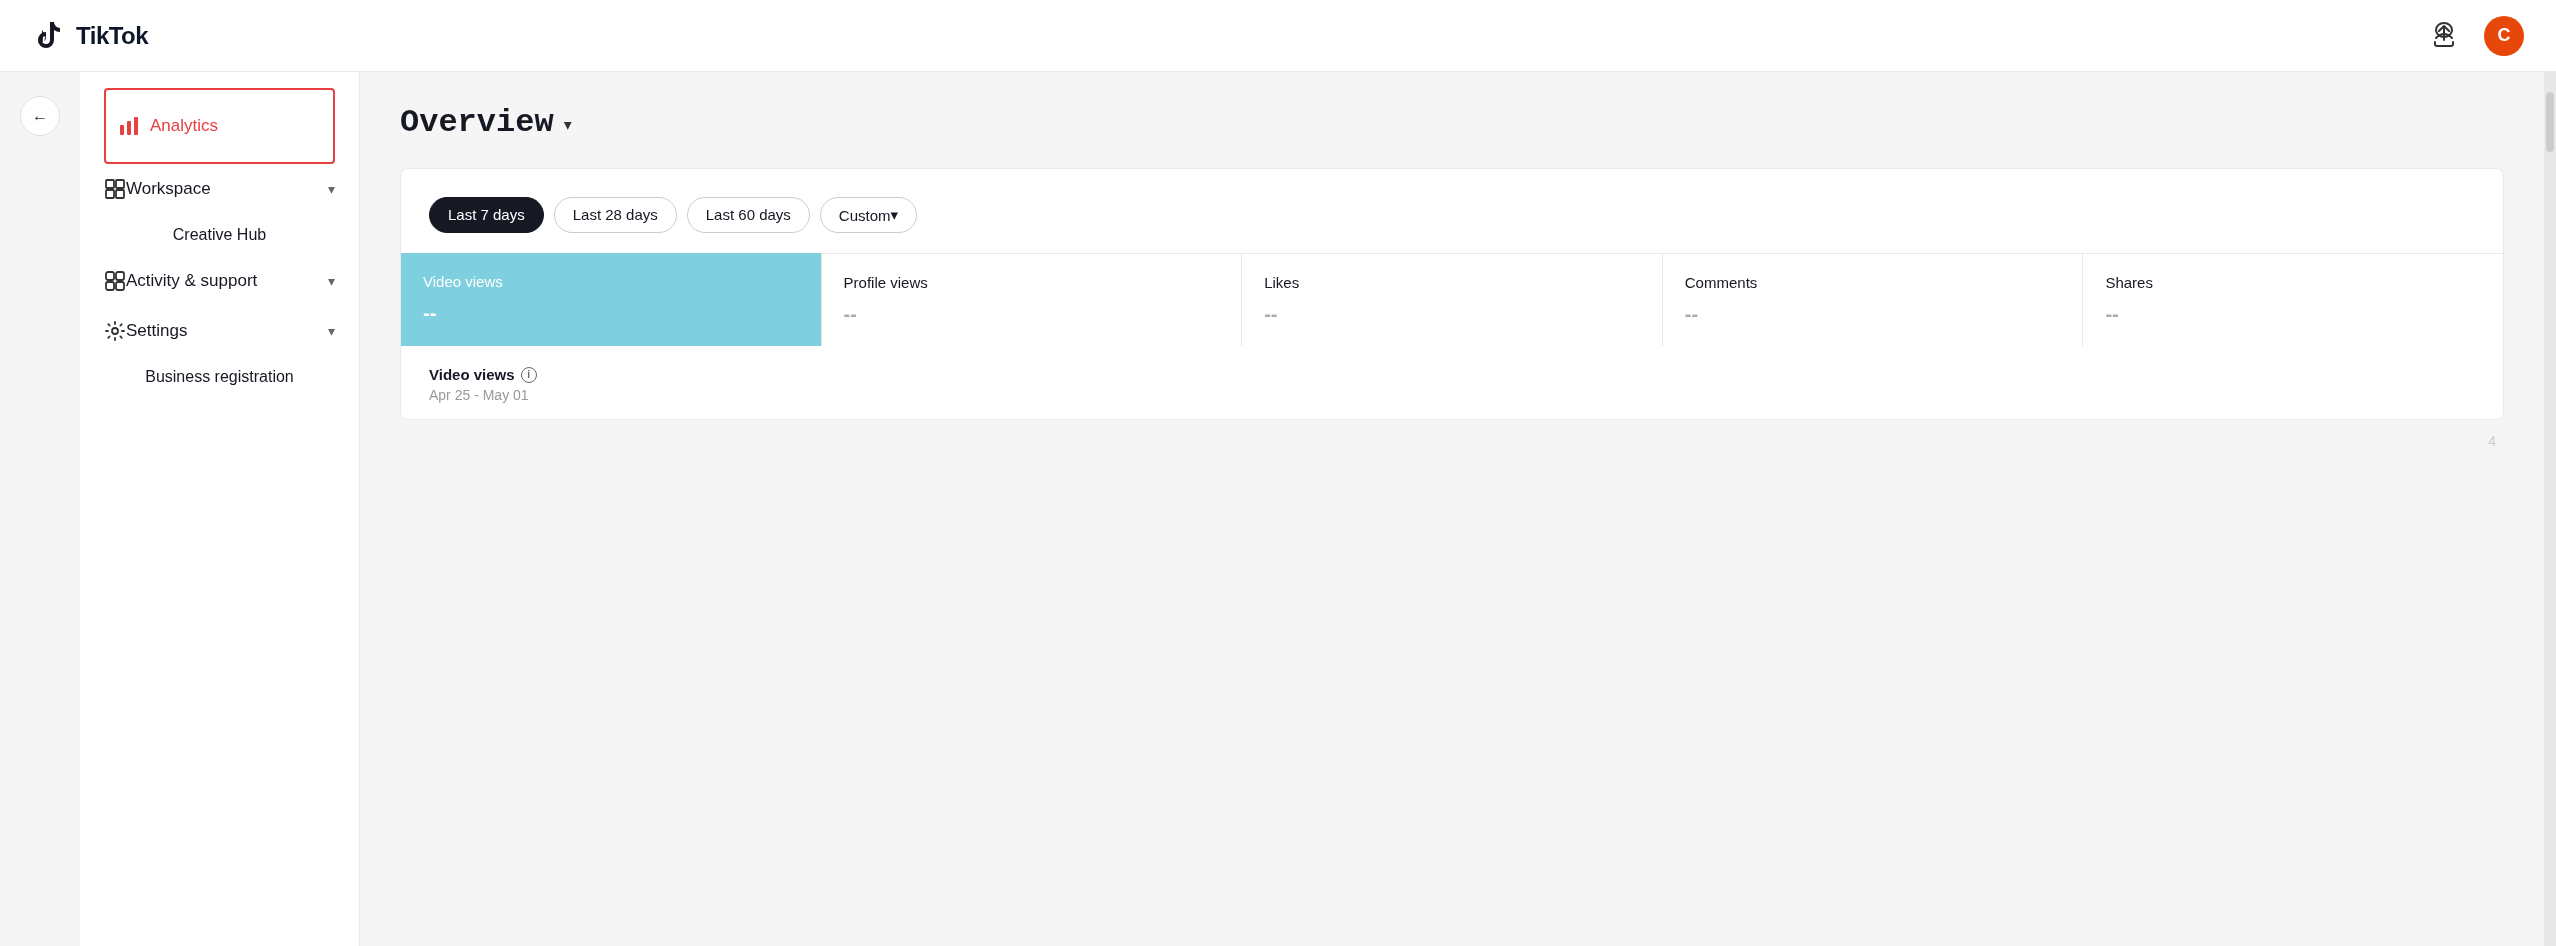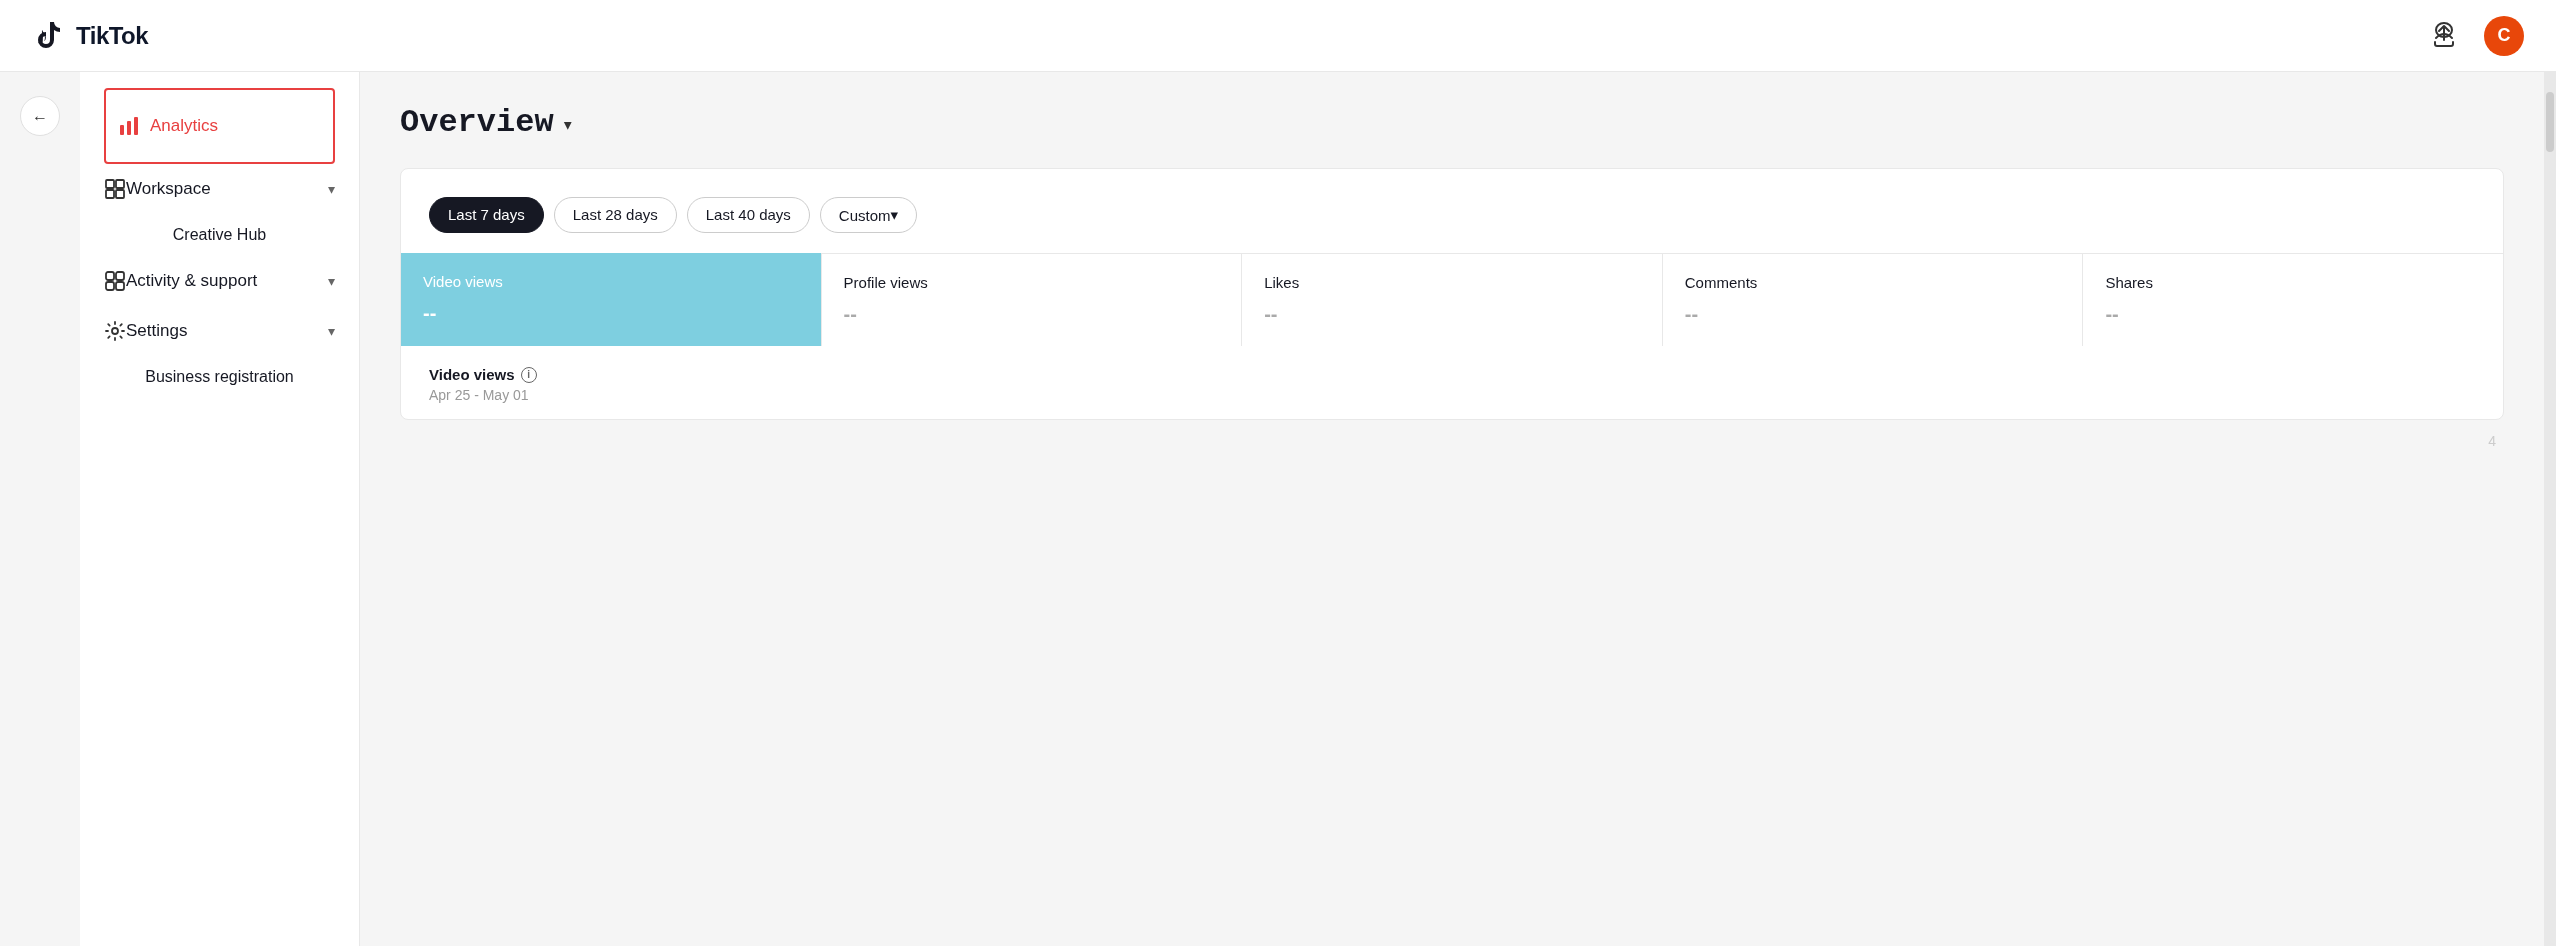--- a/index.html
+++ b/index.html
@@ -188,21 +188,21 @@
     <div class="engagement-card">
 
       <div class="date-filters">
         <div class="date-pill active">
           <span>Last 7 days</span>
         </div>
         <div class="date-pill inactive">
           <span>Last 28 days</span>
         </div>
         <div class="date-pill inactive">
-          <span>Last 40 days</span>
+          <span>Last 60 days</span>
         </div>
         <div class="date-pill inactive date-pill-custom">
           <span>Custom</span>
           <span>▾</span>
         </div>
       </div>
 
       <div class="metric-tiles">
         <div class="metric-tile selected">
           <div class="metric-tile-label">Video views</div>

